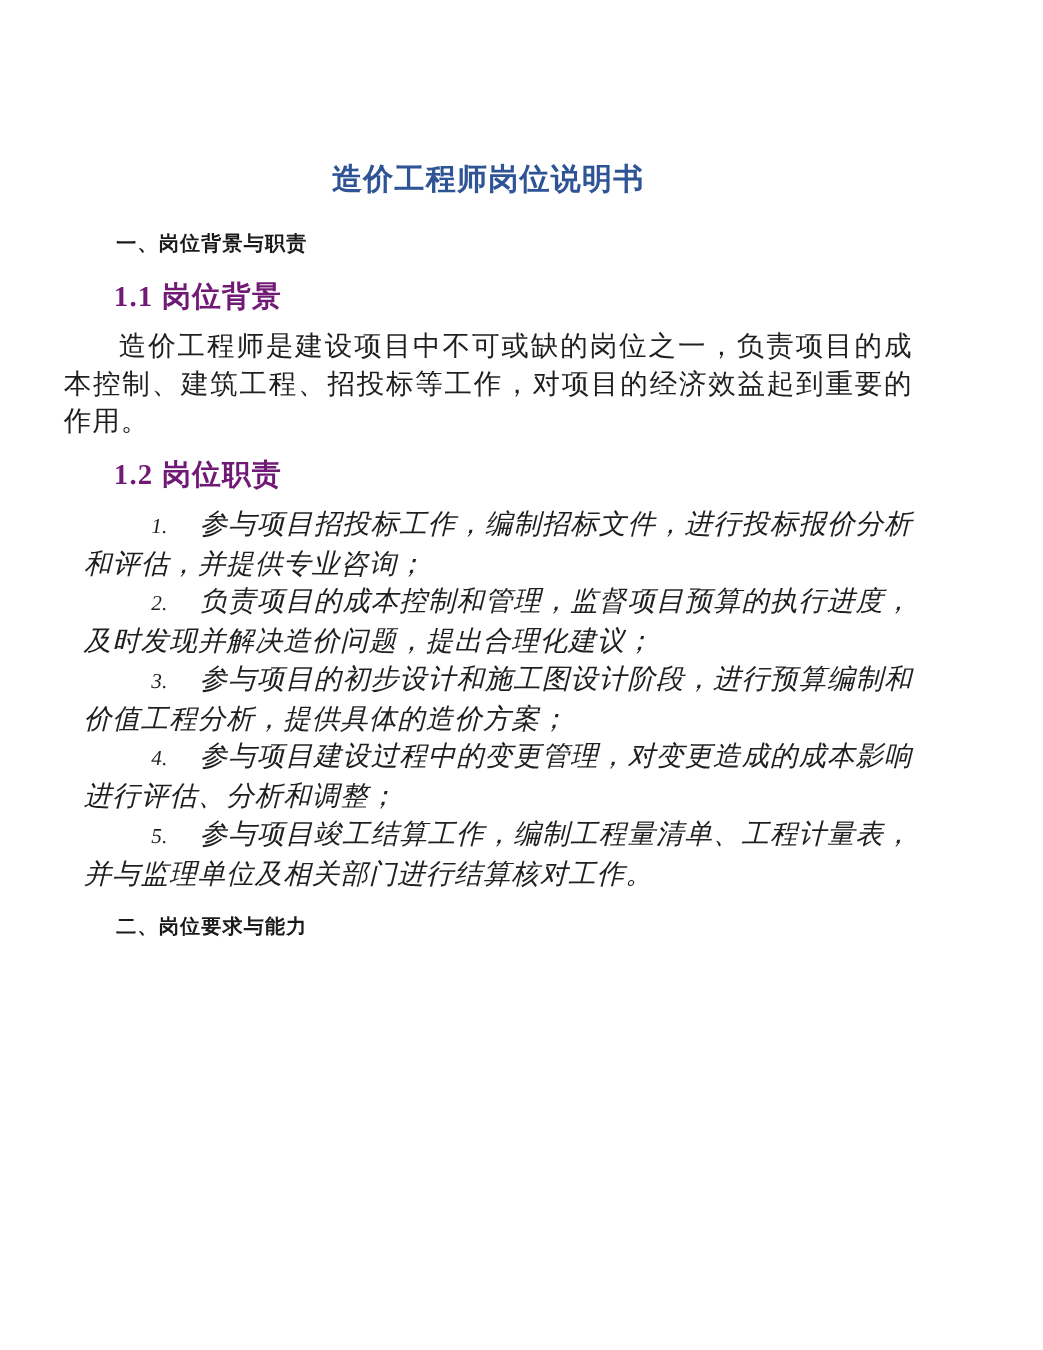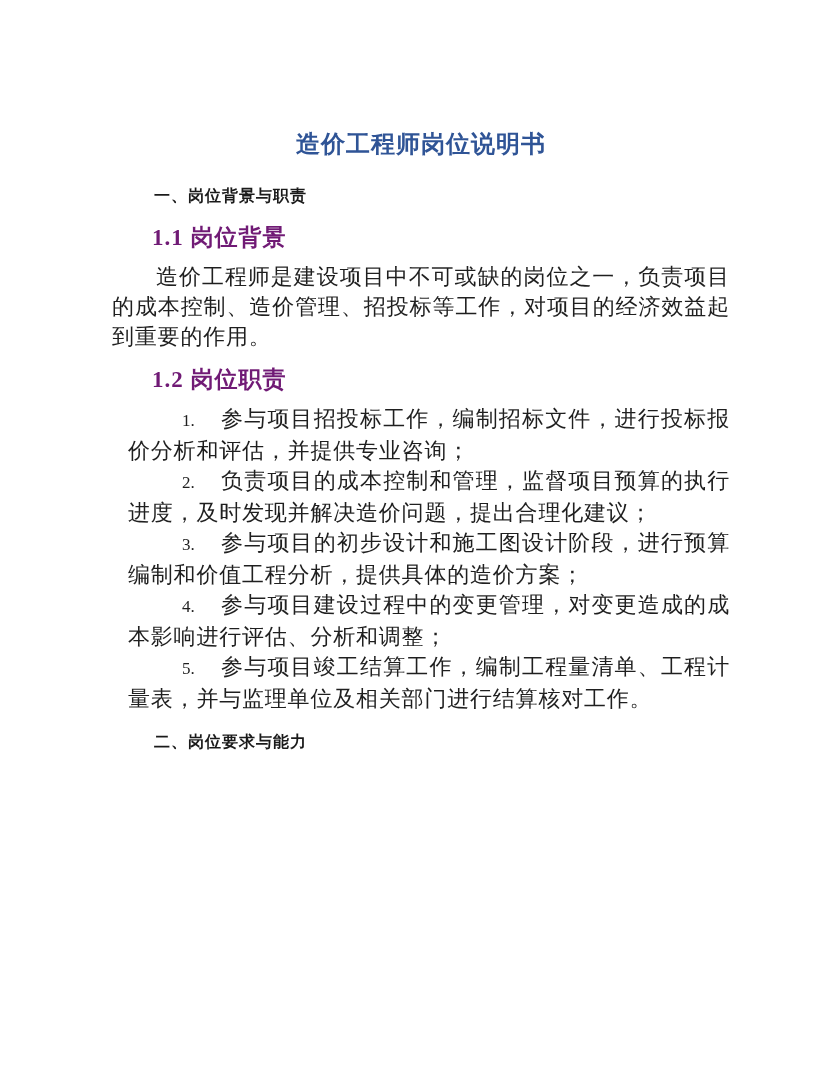--- a/index.html
+++ b/index.html
@@ -6,21 +6,21 @@
     margin: 0;
     padding: 0;
     background: #ffffff;
   }
   .page {
     position: relative;
     width: 834px;
     height: 1080px;
     box-sizing: border-box;
     background: #ffffff;
-    padding: 130px 104px 0 112px;
+    padding: 130px 104px 0 51px;
     color: #1f1f1f;
     font-family: "Liberation Serif", "DejaVu Serif", serif;
     overflow: hidden;
   }
   .doc-title {
     text-align: center;
     font-size: 24px;
     font-weight: bold;
     letter-spacing: 1px;
     line-height: 28px;
@@ -44,21 +44,21 @@
     color: #701a75;
   }
   .para {
     font-size: 22px;
     line-height: 30px;
     letter-spacing: 0.8px;
     text-indent: 2em;
     text-align: justify;
     margin: 0 0 4px 0;
   }
-  .list { margin: 0; padding: 0; }
+  .list { margin: 0; padding: 0; font-style: italic; }
   .li {
     font-size: 22px;
     line-height: 30px;
     letter-spacing: 0.8px;
     padding-left: 16px;
     text-indent: 54px;
     text-align: justify;
   }
   .li .num {
     font-size: 17px;
@@ -71,21 +71,21 @@
 <body>
 
 <div class="page">
 
   <h1 class="doc-title">造价工程师岗位说明书</h1>
 
   <h2 class="h-sec">一、岗位背景与职责</h2>
 
   <h3 class="h-sub">1.1 岗位背景</h3>
 
-  <p class="para">造价工程师是建设项目中不可或缺的岗位之一，负责项目的成本控制、造价管理、招投标等工作，对项目的经济效益起到重要的作用。</p>
+  <p class="para">造价工程师是建设项目中不可或缺的岗位之一，负责项目的成本控制、建筑工程、招投标等工作，对项目的经济效益起到重要的作用。</p>
 
   <h3 class="h-sub">1.2 岗位职责</h3>
 
   <div class="list">
     <div class="li">
       <span class="num">1.</span><span>参与项目招投标工作，编制招标文件，进行投标报价分析和评估，并提供专业咨询；</span>
     </div>
     <div class="li">
       <span class="num">2.</span><span>负责项目的成本控制和管理，监督项目预算的执行进度，及时发现并解决造价问题，提出合理化建议；</span>
     </div>

